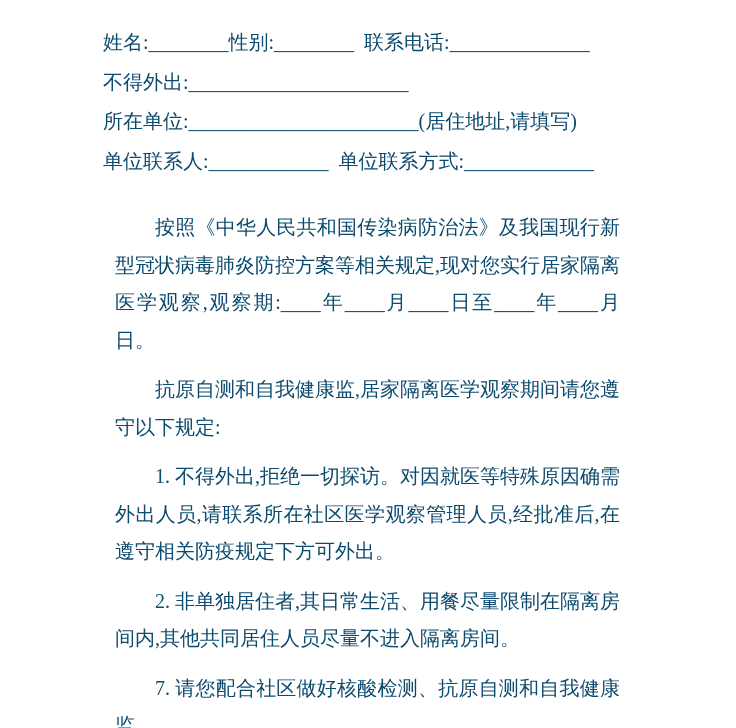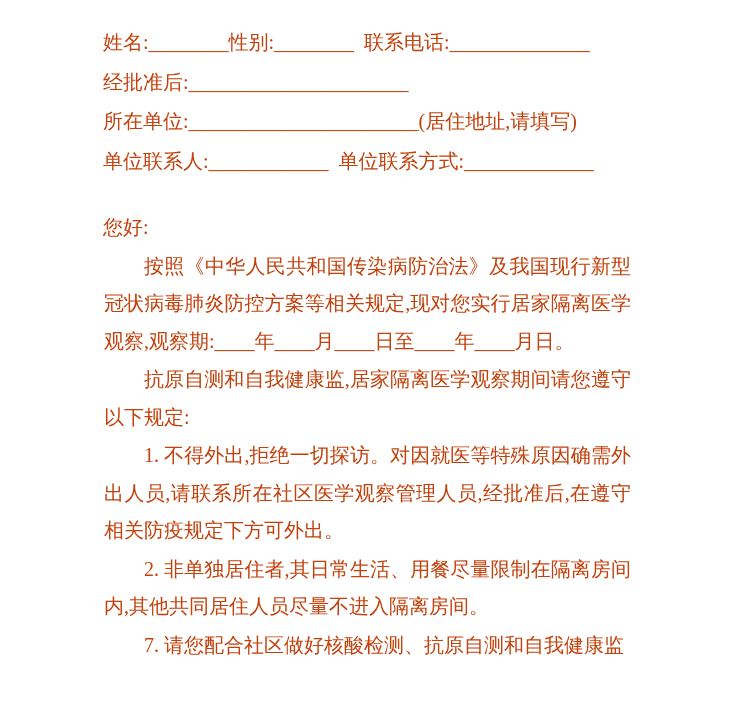--- a/index.html
+++ b/index.html
@@ -9,60 +9,59 @@
   }
   .page {
     position: relative;
     width: 736px;
     height: 728px;
     box-sizing: border-box;
     padding: 23px 104px 0 103px;
     background: #ffffff;
     overflow: hidden;
     font-family: "Liberation Serif", "DejaVu Serif", serif;
-    color: #c2410c;
+    color: #0c4a6e;
   }
   .form-section {
     width: 100%;
   }
   .form-line {
     font-size: 20px;
     line-height: 39.5px;
     white-space: pre;
   }
   .letter {
     margin-top: 28px;
   }
   .salutation {
     font-size: 20px;
     line-height: 37.5px;
   }
   .para {
-    margin: 1px;
+    margin: 12px;
     font-size: 20px;
     line-height: 37.5px;
     text-indent: 2em;
     text-align: justify;
   }
 </style>
 </head>
 <body>
 
 <div class="page">
 
   <div class="form-section">
 
   <div class="form-line">姓名:________性别:________  联系电话:______________</div>
-      <div class="form-line">经批准后:______________________</div>
+      <div class="form-line">不得外出:______________________</div>
       <div class="form-line">所在单位:_______________________(居住地址,请填写)</div>
       <div class="form-line">单位联系人:____________  单位联系方式:_____________</div>
     </div>
 
   <div class="letter">
-    <div class="salutation">您好:</div>
 
     <div>
 
     <p class="para">按照《中华人民共和国传染病防治法》及我国现行新型冠状病毒肺炎防控方案等相关规定,现对您实行居家隔离医学观察,观察期:____年____月____日至____年____月日。</p>
         <p class="para">抗原自测和自我健康监,居家隔离医学观察期间请您遵守以下规定:</p>
         <p class="para">1. 不得外出,拒绝一切探访。对因就医等特殊原因确需外出人员,请联系所在社区医学观察管理人员,经批准后,在遵守相关防疫规定下方可外出。</p>
         <p class="para">2. 非单独居住者,其日常生活、用餐尽量限制在隔离房间内,其他共同居住人员尽量不进入隔离房间。</p>
         <p class="para">7. 请您配合社区做好核酸检测、抗原自测和自我健康监</p>
       </div>
   </div>

